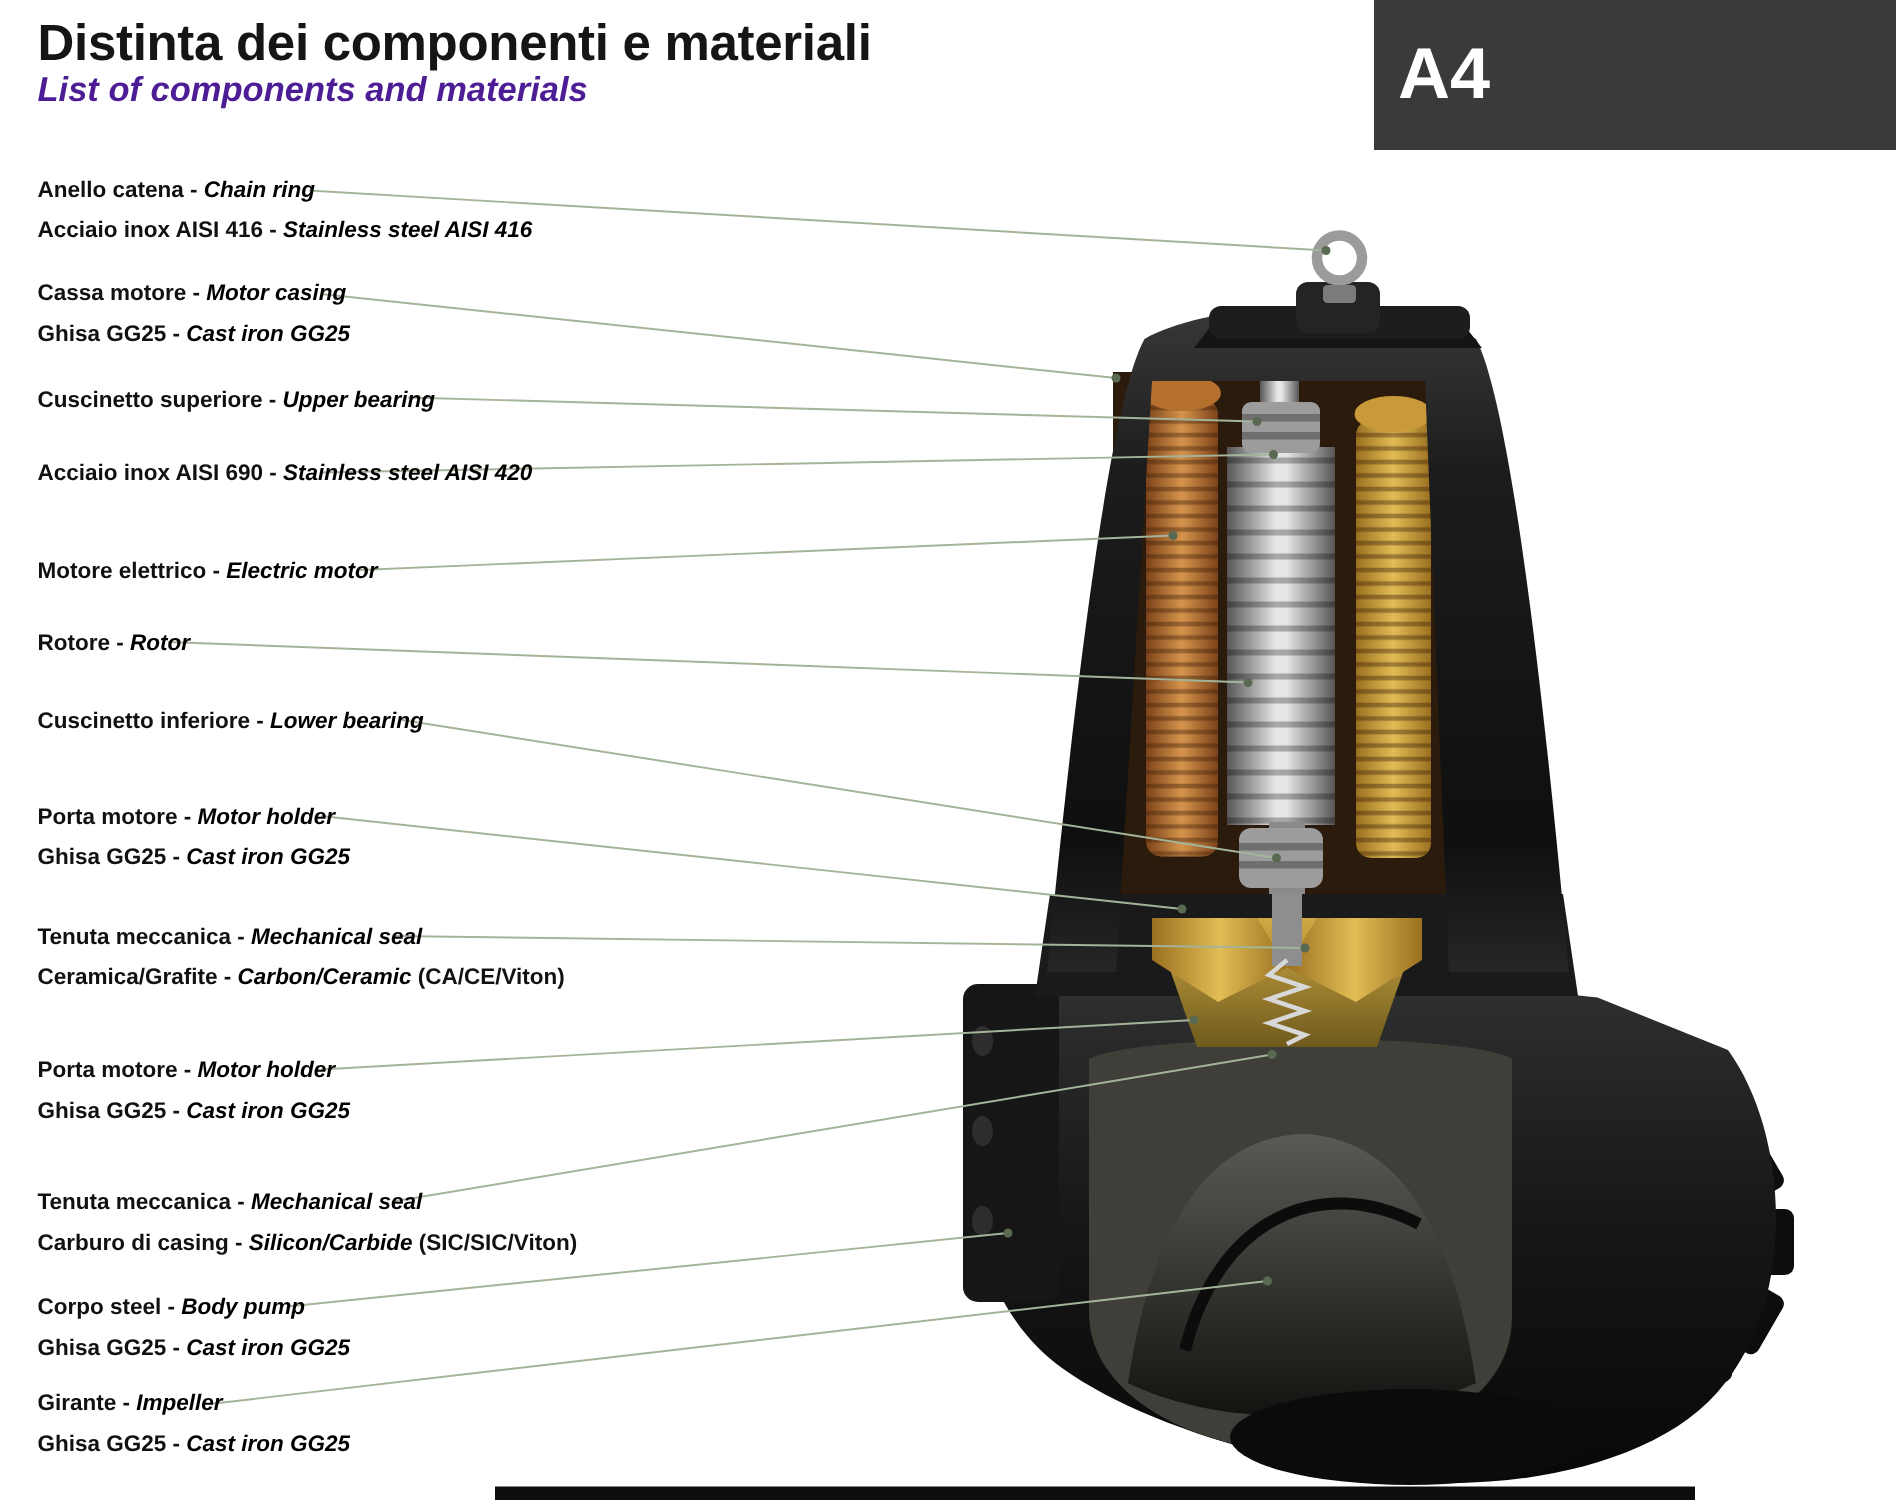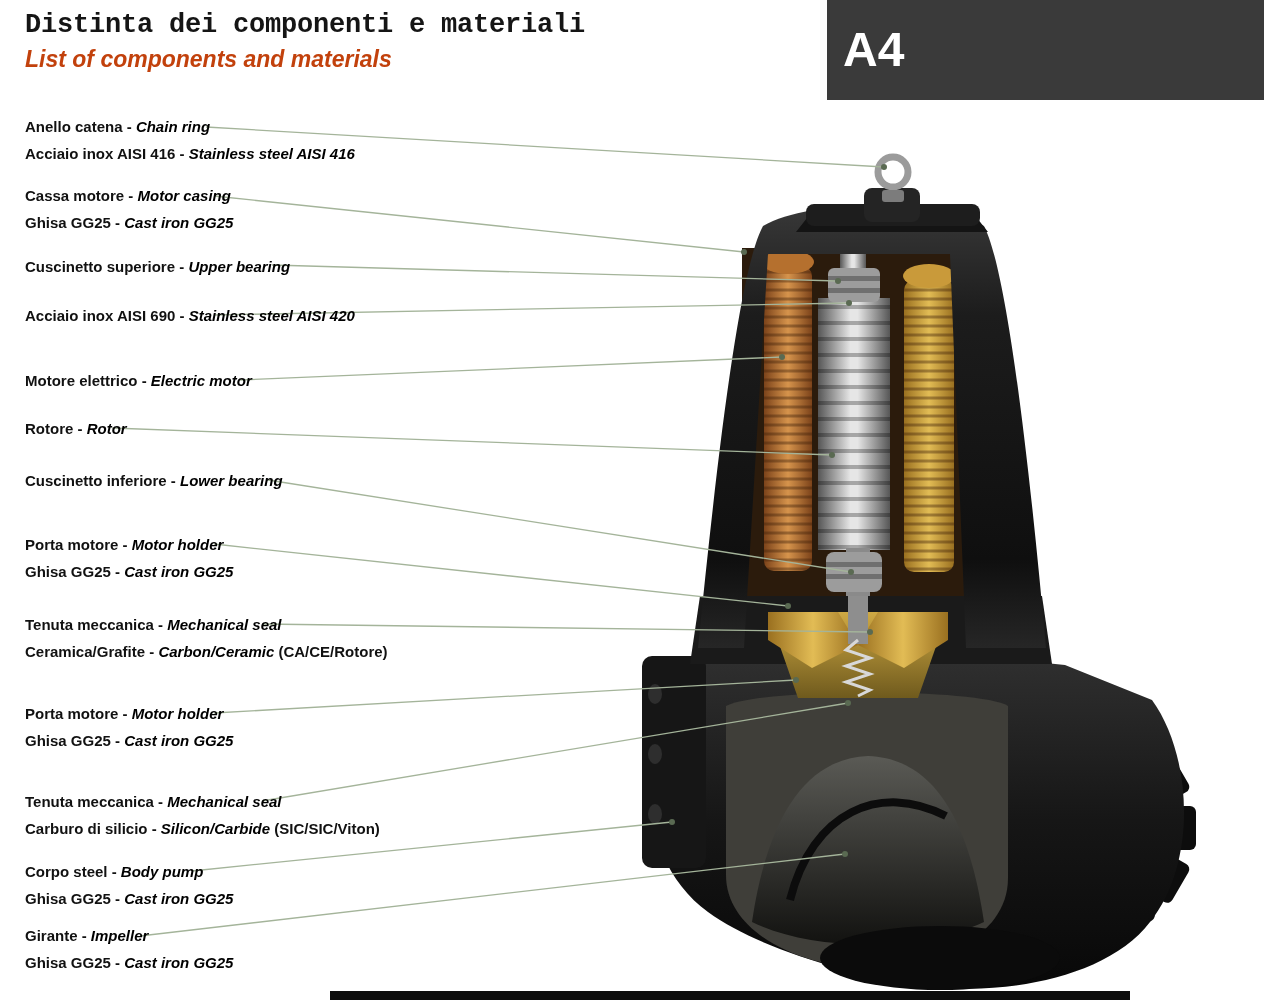--- a/index.html
+++ b/index.html
@@ -1,29 +1,29 @@
 <!DOCTYPE html>
 <html><head>
 <meta charset="utf-8">
 <style>
   html,body{margin:0;padding:0;background:#ffffff;}
   #page{
     position:relative;width:1264px;height:1000px;background:#ffffff;
     font-family:"Liberation Sans",sans-serif;overflow:hidden;
   }
   .title{
-    position:absolute;left:25px;top:10px;font-size:27px;font-weight:800;
-    color:#151515;letter-spacing:-0.2px;white-space:nowrap;font-family:Liberation Mono, monospace;
+    position:absolute;left:25px;top:10px;font-size:34px;font-weight:800;
+    color:#151515;letter-spacing:-0.2px;white-space:nowrap;
   }
   .subtitle{
     position:absolute;left:25px;top:46px;font-size:23px;font-weight:bold;
-    font-style:italic;color:#c2410c;white-space:nowrap;
+    font-style:italic;color:#4c1d95;white-space:nowrap;
   }
   .page-tag{
-    position:absolute;top:0;right:0;width:437px;height:100px;
+    position:absolute;top:0;right:0;width:348px;height:100px;
     background:#3a3a3a;color:#ffffff;
   }
   .page-tag .tag-text{
     position:absolute;left:16px;top:22px;font-size:48px;font-weight:bold;
   }
   .label{
     position:absolute;left:25px;font-size:15px;color:#111;white-space:nowrap;
   }
   .label .row{line-height:19px;}
   .label .row + .row{margin-top:8px;}
@@ -239,31 +239,31 @@
     <div class="row"><span class="it">Cuscinetto inferiore -</span> <span class="en">Lower bearing</span></div>
   </div>
 
   <div class="label" style="top:535px">
     <div class="row"><span class="it">Porta motore -</span> <span class="en">Motor holder</span></div>
     <div class="row"><span class="it">Ghisa GG25 -</span> <span class="en">Cast iron GG25</span></div>
   </div>
 
   <div class="label" style="top:615px">
     <div class="row"><span class="it">Tenuta meccanica -</span> <span class="en">Mechanical seal</span></div>
-    <div class="row"><span class="it">Ceramica/Grafite -</span> <span class="en">Carbon/Ceramic</span> <span class="sfx">(CA/CE/Rotore)</span></div>
+    <div class="row"><span class="it">Ceramica/Grafite -</span> <span class="en">Carbon/Ceramic</span> <span class="sfx">(CA/CE/Viton)</span></div>
   </div>
 
   <div class="label" style="top:704px">
     <div class="row"><span class="it">Porta motore -</span> <span class="en">Motor holder</span></div>
     <div class="row"><span class="it">Ghisa GG25 -</span> <span class="en">Cast iron GG25</span></div>
   </div>
 
   <div class="label" style="top:792px">
     <div class="row"><span class="it">Tenuta meccanica -</span> <span class="en">Mechanical seal</span></div>
-    <div class="row"><span class="it">Carburo di silicio -</span> <span class="en">Silicon/Carbide</span> <span class="sfx">(SIC/SIC/Viton)</span></div>
+    <div class="row"><span class="it">Carburo di casing -</span> <span class="en">Silicon/Carbide</span> <span class="sfx">(SIC/SIC/Viton)</span></div>
   </div>
 
   <div class="label" style="top:862px">
     <div class="row"><span class="it">Corpo steel -</span> <span class="en">Body pump</span></div>
     <div class="row"><span class="it">Ghisa GG25 -</span> <span class="en">Cast iron GG25</span></div>
   </div>
 
   <div class="label" style="top:926px">
     <div class="row"><span class="it">Girante -</span> <span class="en">Impeller</span></div>
     <div class="row"><span class="it">Ghisa GG25 -</span> <span class="en">Cast iron GG25</span></div>

